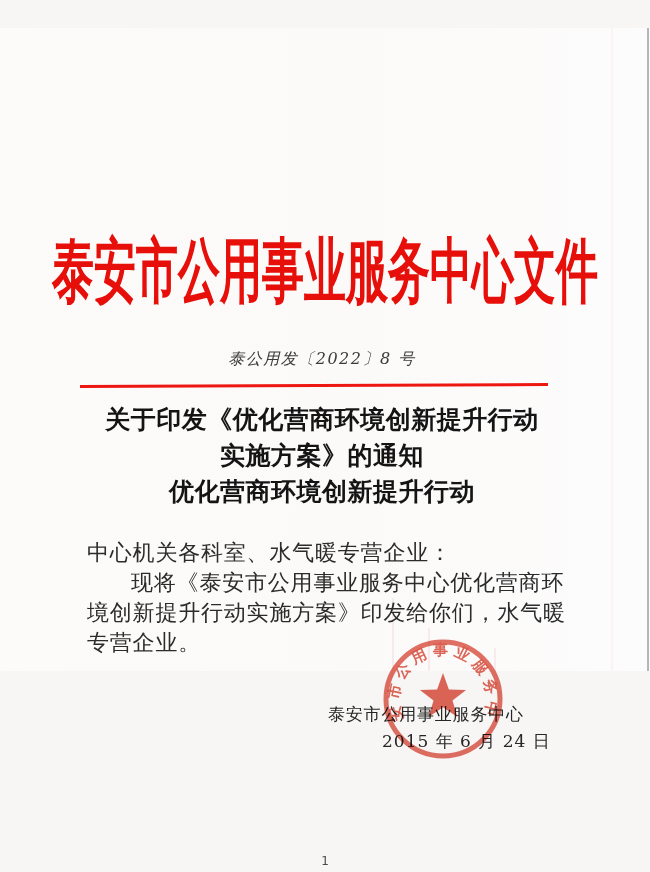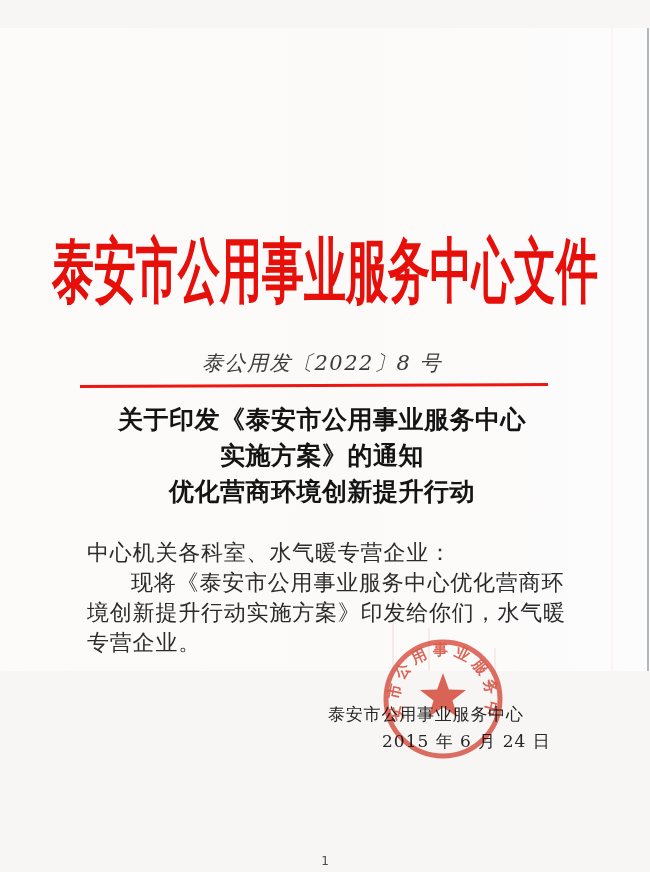--- a/index.html
+++ b/index.html
@@ -35,21 +35,21 @@
     color:#e60f0a;
     letter-spacing:0px;
     transform:scaleY(1.68);
     transform-origin:center top;
     white-space:nowrap;
     font-family:"DejaVu Serif", serif;
   }
   .doc-number{
     position:absolute;top:321px;left:0;width:644px;
     text-align:center;
-    font-size:21px;
+    font-size:16px;
     font-style:italic;
     color:#3b3b3b;
     letter-spacing:1.5px;
     font-family:"DejaVu Serif", serif;
   }
   .red-rule{
     position:absolute;top:356px;left:80px;width:468px;height:3px;
     background:#ee1611;
     transform:rotate(-0.25deg);
   }
@@ -107,21 +107,21 @@
 
   <div class="red-header">
     <span class="inner">泰安市公用事业服务中心文件</span>
   </div>
 
   <div class="doc-number">泰公用发〔2022〕8 号</div>
 
   <div class="red-rule"></div>
 
   <div class="doc-title">
-    <div>关于印发《泰安市公用事业服务中心</div>
+    <div>关于印发《优化营商环境创新提升行动</div>
     <div>实施方案》的通知</div>
     <div>优化营商环境创新提升行动</div>
   </div>
 
   <div class="body-text">
     <p>中心机关各科室、水气暖专营企业：</p>
     <p class="para">现将《泰安市公用事业服务中心优化营商环境创新提升行动实施方案》印发给你们，水气暖专营企业。</p>
   </div>
 
   <div class="sig-line">泰安市公用事业服务中心</div>

